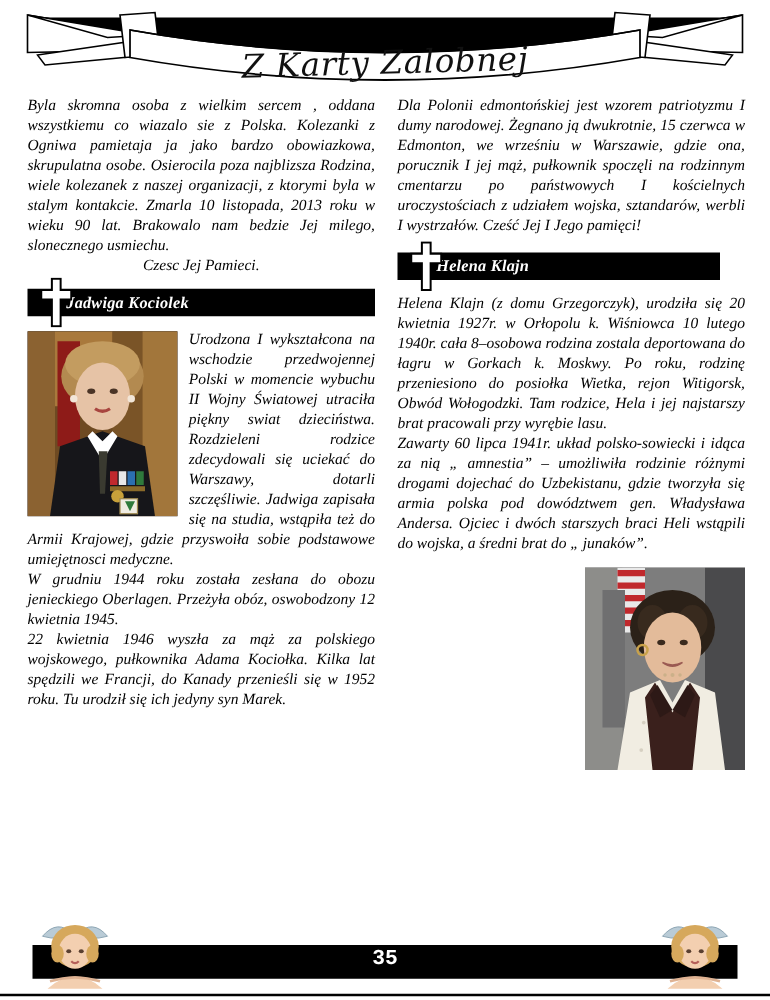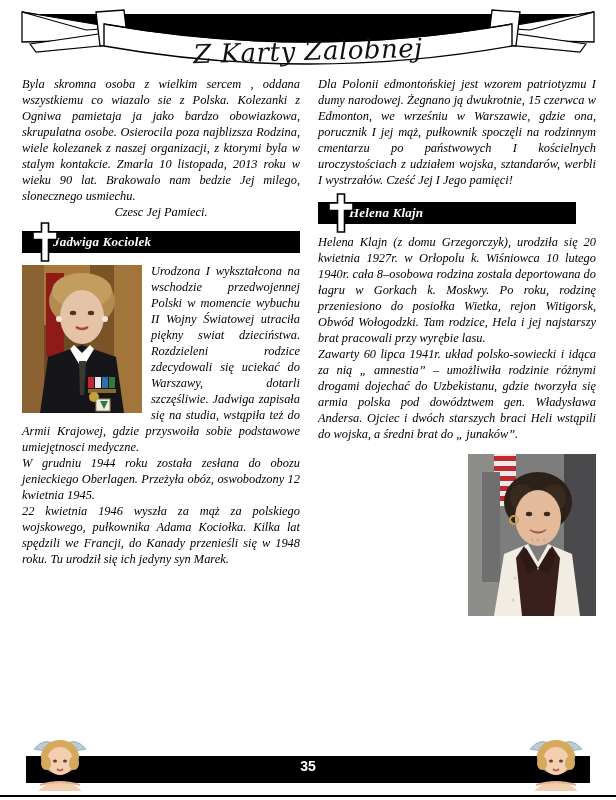--- a/index.html
+++ b/index.html
@@ -139,23 +139,23 @@
     height: 27px;
     background: #000000;
   }
   .footer-pageno {
     position: absolute;
     left: 0;
     top: 30px;
     width: 616px;
     text-align: center;
     color: #ffffff;
-    font-size: 14px;
+    font-size: 17px;
     font-weight: bold;
-    font-family: Liberation Sans, sans-serif;
+    font-family: Liberation Mono, monospace;
   }
   .cherub {
     position: absolute;
     width: 64px;
     height: 62px;
     top: 5px;
   }
   .cherub.left { left: 28px; }
   .cherub.right { right: 28px; }
   .footer-rule {
@@ -238,21 +238,21 @@
           <rect x="66" y="124" width="28" height="4" fill="#8a6a2a"></rect>
           <circle cx="72" cy="132" r="5" fill="#c8a13a"></circle>
           <rect x="74" y="134" width="14" height="12" fill="#f0ece2" stroke="#a08a50"></rect>
           <path d="M78 136 L86 136 L82 144 Z" fill="#2f7a3c"></path>
         </svg>
       </div>
 
       <p>Urodzona I wykształcona na wschodzie przedwojennej Polski w momencie wybuchu II Wojny Światowej utraciła piękny swiat dzieciństwa. Rozdzieleni rodzice zdecydowali się uciekać do Warszawy, dotarli szczęśliwie. Jadwiga zapisała się na studia, wstąpiła też do Armii Krajowej, gdzie przyswoiła sobie podstawowe umiejętnosci medyczne.</p>
       <div class="clear"></div>
       <p>W grudniu 1944 roku została zesłana do obozu jenieckiego Oberlagen. Przeżyła obóz, oswobodzony 12 kwietnia 1945.</p>
-      <p>22 kwietnia 1946 wyszła za mąż za polskiego wojskowego, pułkownika Adama Kociołka. Kilka lat spędzili we Francji, do Kanady przenieśli się w 1948 roku. Tu urodził się ich jedyny syn Marek.</p>
+      <p>22 kwietnia 1946 wyszła za mąż za polskiego wojskowego, pułkownika Adama Kociołka. Kilka lat spędzili we Francji, do Kanady przenieśli się w 1952 roku. Tu urodził się ich jedyny syn Marek.</p>
     </div>
 
     <div class="col">
 
       <p>Dla Polonii edmontońskiej jest wzorem patriotyzmu I dumy narodowej. Żegnano ją dwukrotnie, 15 czerwca w Edmonton, we wrześniu w Warszawie, gdzie ona, porucznik I jej mąż, pułkownik spoczęli na rodzinnym cmentarzu po państwowych I kościelnych uroczystościach z udziałem wojska, sztandarów, werbli I wystrzałów. Cześć Jej I Jego pamięci!</p>
 
       <div class="namebar narrow" style="margin-top:14px">
         <svg class="cross" viewBox="0 0 26 40">
           <path d="M9.5 1 L16.5 1 L16.5 10 L25 10 L25 17.5 L16.5 17.5 L16.5 39 L9.5 39 L9.5 17.5 L1 17.5 L1 10 L9.5 10 Z" fill="#ffffff" stroke="#000000" stroke-width="1.6"></path>
         </svg>

